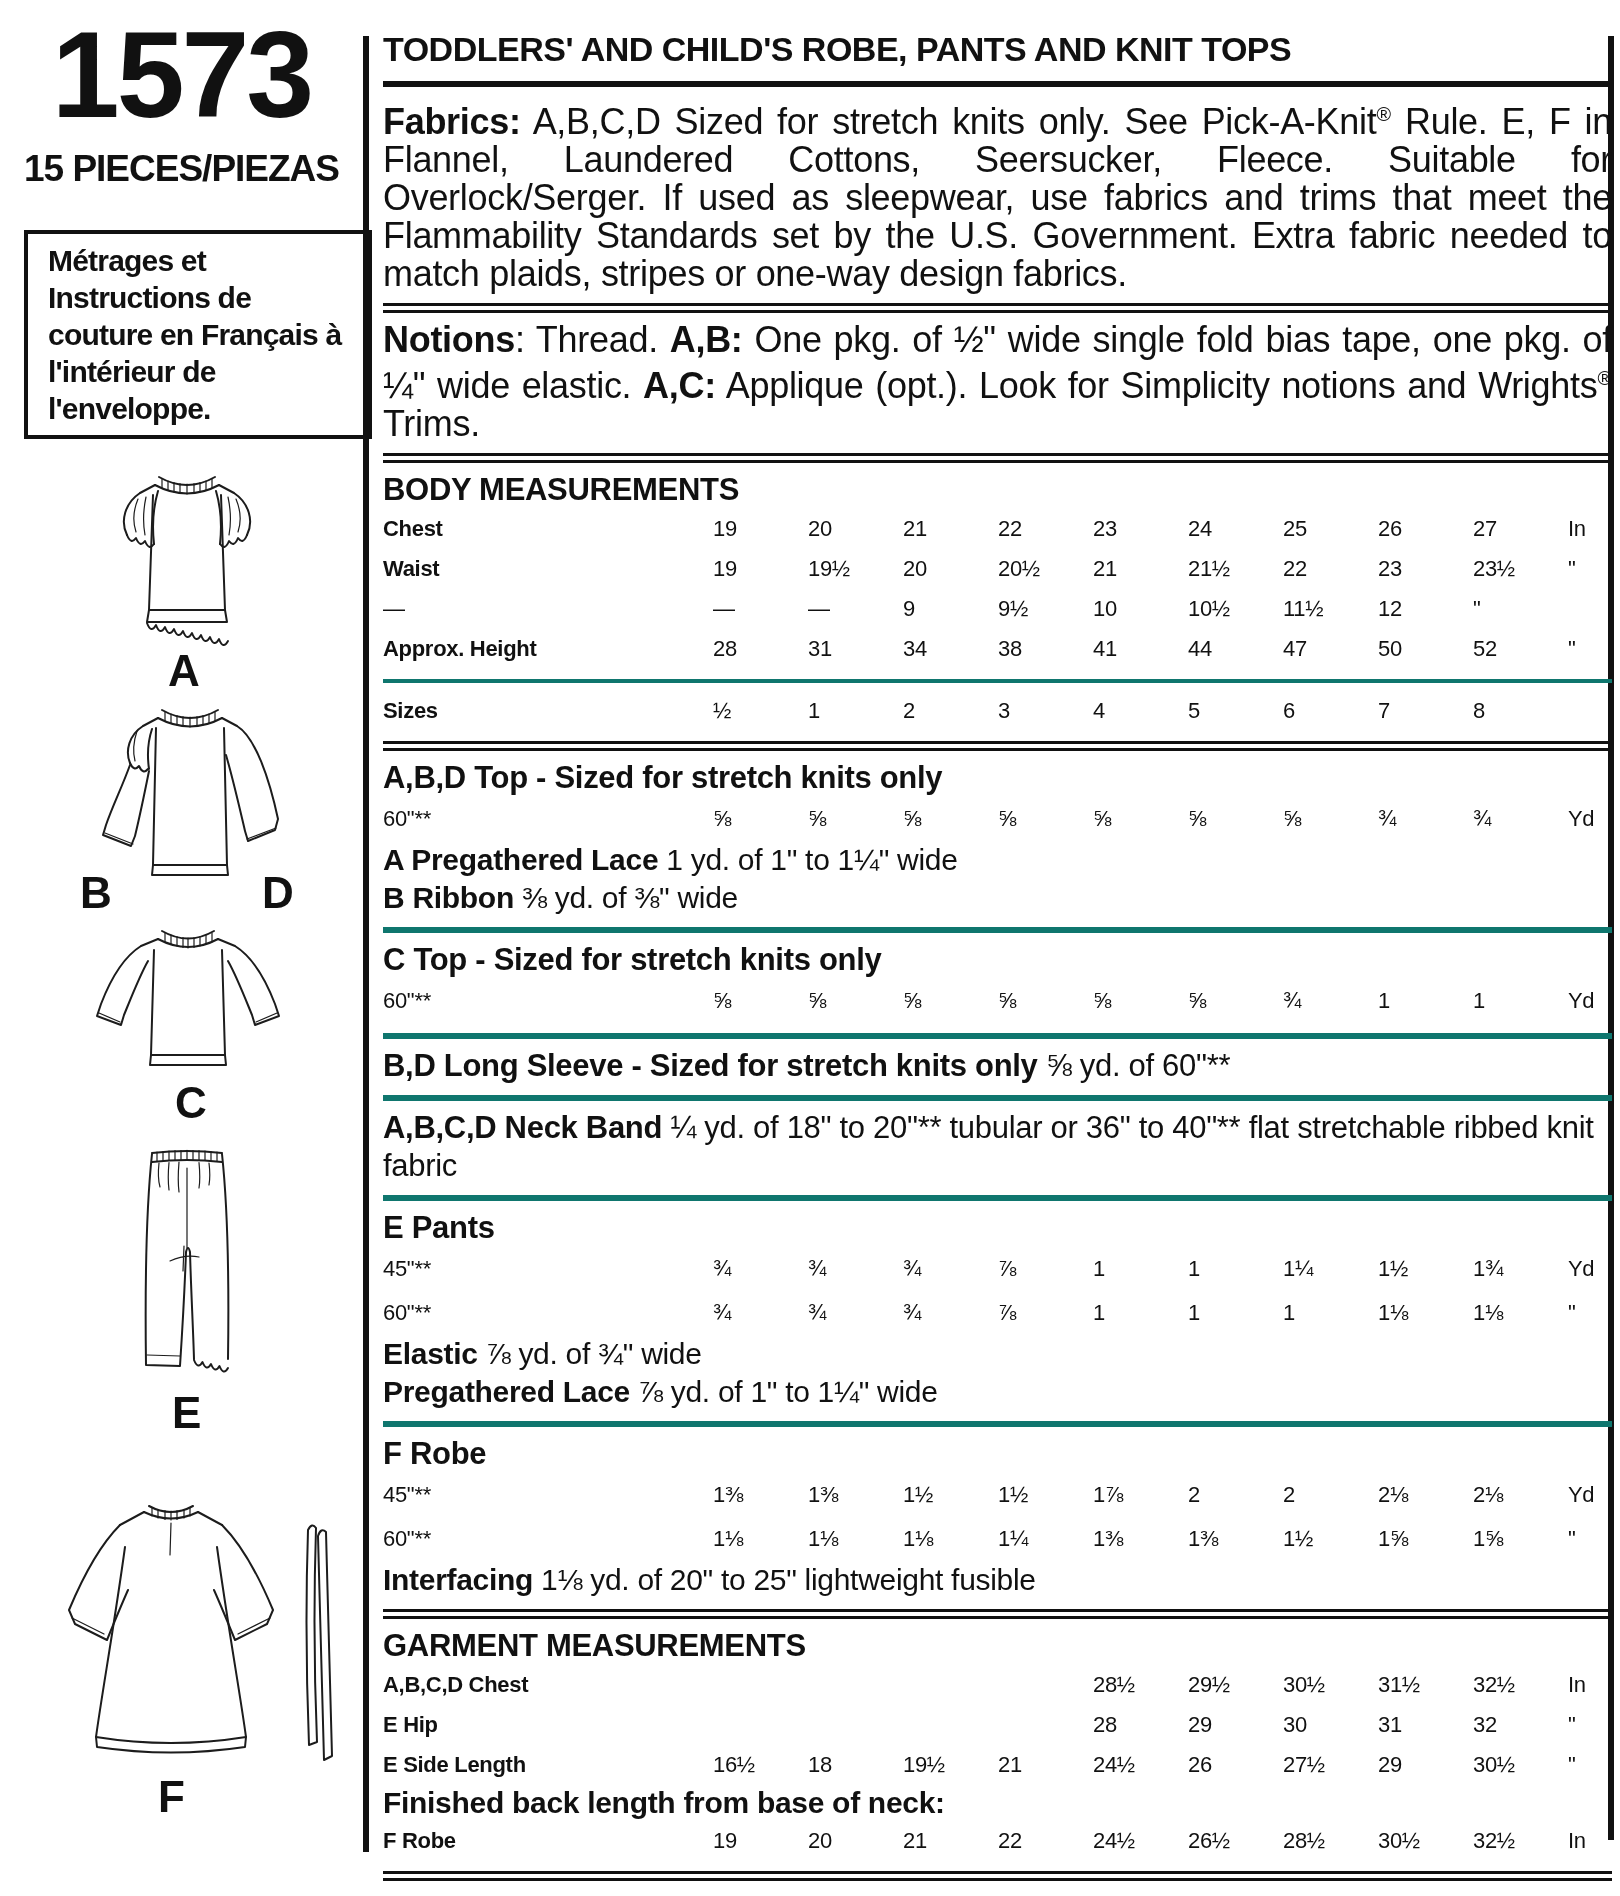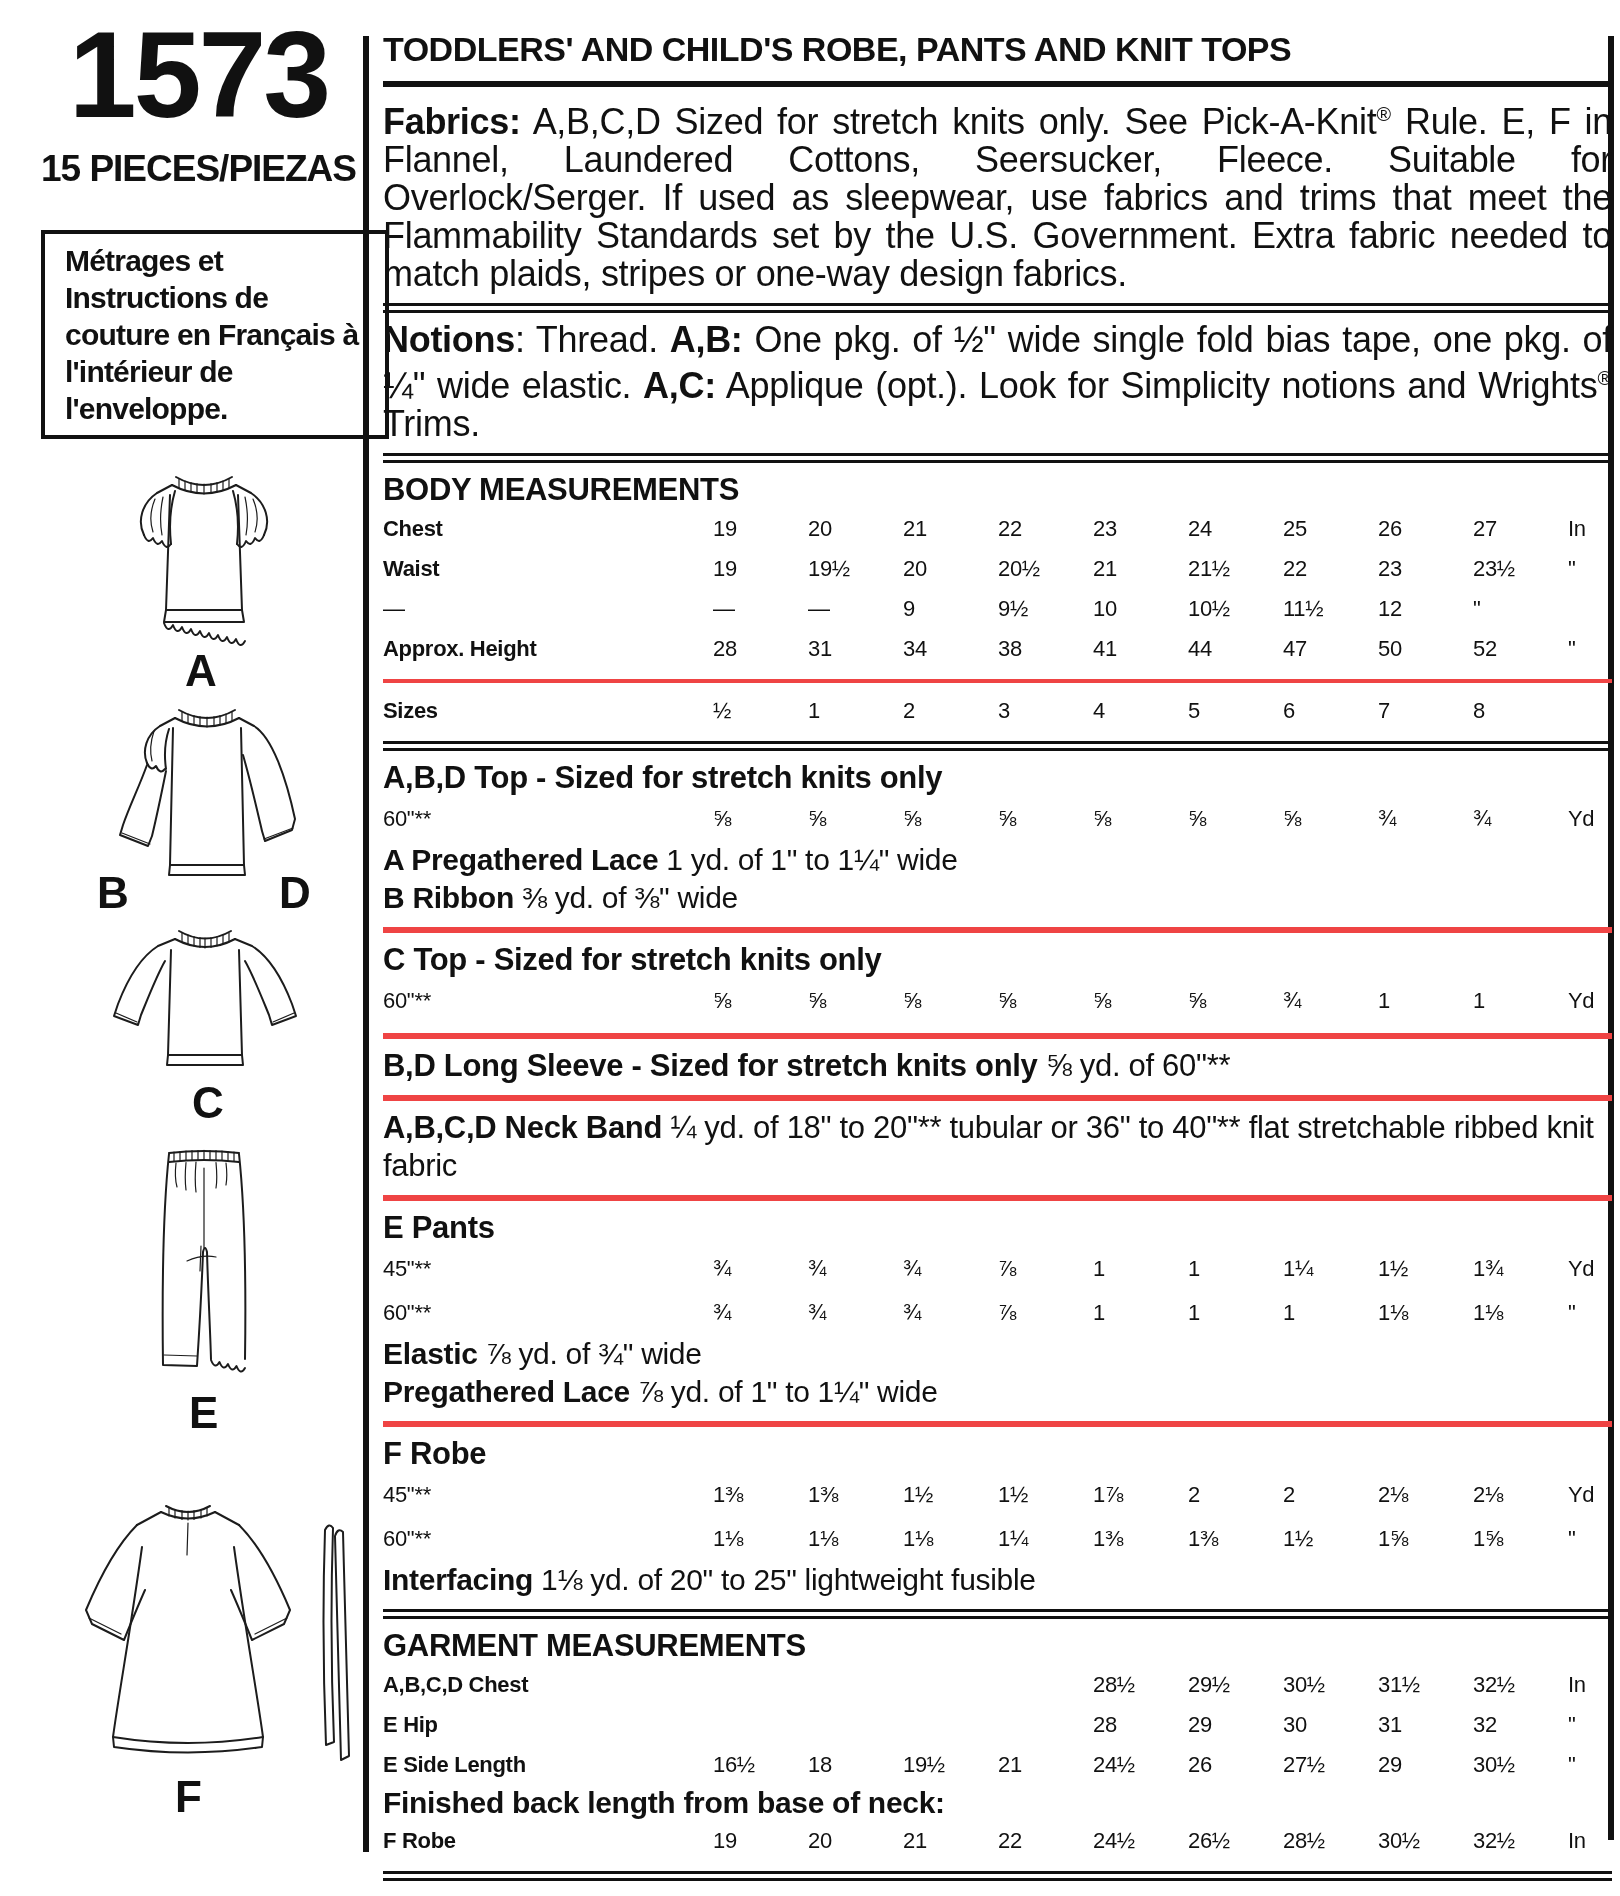--- a/index.html
+++ b/index.html
@@ -1,38 +1,38 @@
 <!DOCTYPE html>
 <html><head>
 <meta charset="utf-8">
 <style>
   html,body{margin:0;padding:0;background:#fff;}
   .page{position:relative;width:1620px;height:1896px;background:#fff;color:#111;
         font-family:"Liberation Sans",sans-serif;letter-spacing:-0.3px;overflow:hidden;}
   .b{font-weight:700;}
   .reg{font-size:0.55em;vertical-align:super;letter-spacing:0;}
   
-  .left-col{position:absolute;left:0;top:0;width:363px;height:100%;margin-left:17px;}
+  .left-col{position:absolute;left:0;top:0;width:363px;height:100%;}
   .pattern-number{position:absolute;left:0;top:14px;width:363px;text-align:center;
         font-size:122px;font-weight:700;letter-spacing:-3px;line-height:1;}
   .pieces{position:absolute;left:0;top:148px;width:363px;text-align:center;
         font-size:37px;font-weight:700;letter-spacing:-1px;white-space:nowrap;}
   .french-box{position:absolute;left:24px;top:230px;width:300px;border:4px solid #111;
         padding:8px 20px;font-size:30px;font-weight:700;line-height:37px;letter-spacing:-0.8px;}
   .glabel{position:absolute;font-size:44px;font-weight:700;}
   .art{position:absolute;}
   .art path{fill:none;stroke:#1c1c1c;stroke-width:2;stroke-linecap:round;stroke-linejoin:round;}
   .art path.thin{stroke-width:1.2;}
   .divider{position:absolute;left:363px;top:36px;width:6px;height:1816px;background:#111;}
   .right-edge{position:absolute;left:1608px;top:36px;width:6px;height:1804px;background:#111;}
   
   .right-col{position:absolute;left:383px;top:30px;width:1229px;}
   .title{font-size:34px;font-weight:700;letter-spacing:-0.5px;padding-bottom:12px;
         border-bottom:6px solid #111;}
-  .sec{border-bottom:6px solid #ef4444;padding:8px 0 10px;}
+  .sec{border-bottom:6px solid #0f766e;padding:8px 0 10px;}
   .sec.double{border-bottom:10px double #111;}
   .para{font-size:36px;line-height:38px;text-align:justify;}
   .h1{font-size:31px;font-weight:700;line-height:38px;}
   .mrow{display:grid;grid-template-columns:330px repeat(9,95px) 44px;align-items:baseline;
         min-height:40px;font-size:22px;line-height:40px;}
   .mrow.tall{min-height:44px;line-height:44px;}
   .rlabel{font-weight:700;}
   .rlabel.plain{font-weight:400;}
   .cells{display:contents;}
   .cell{text-align:left;}

